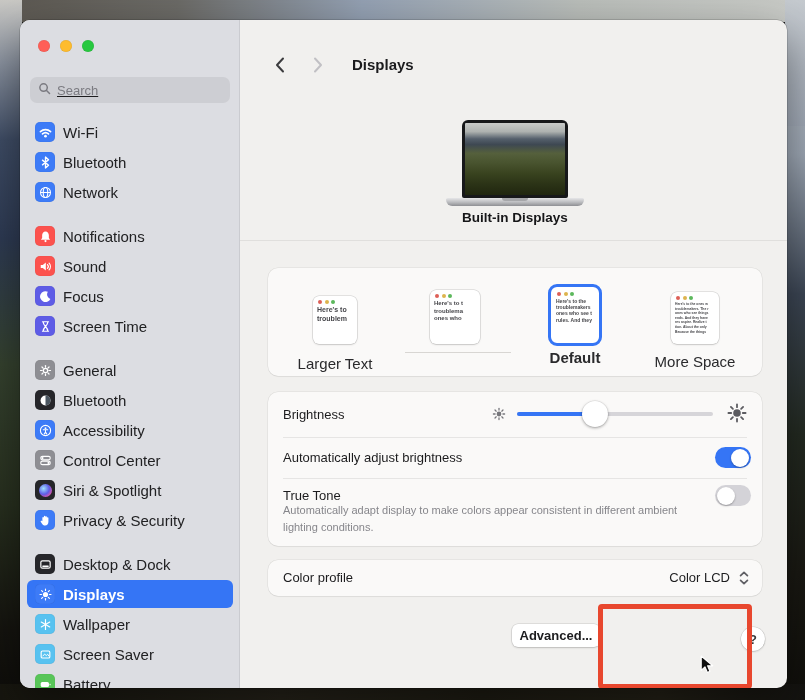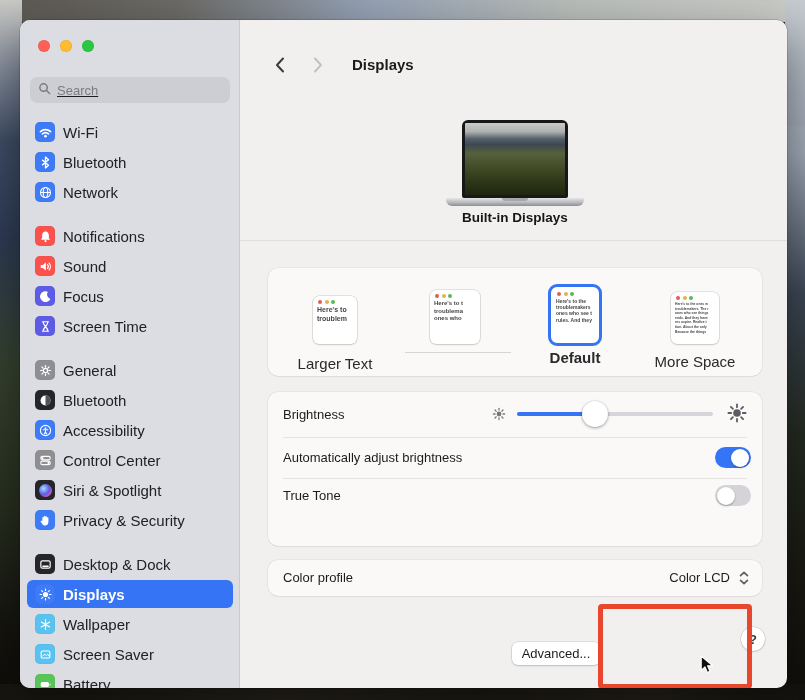--- a/index.html
+++ b/index.html
@@ -91,21 +91,21 @@
   .toggle.on .knob{left:16px;}
   .tt-desc{position:absolute;left:15px;top:110px;width:430px;font-size:11px;line-height:1.5;color:#86868b;}
 
   .card-profile{top:540px;height:36px;}
   .profile-value{position:absolute;right:32px;top:10px;font-size:13px;color:#1c1c1e;text-align:center;}
   .stepper{position:absolute;right:12px;top:10px;width:12px;height:16px;}
 
   .btn{position:absolute;height:23px;border-radius:6px;background:#fff;font-size:13px;color:#1c1c1e;
     display:flex;align-items:center;justify-content:center;
     box-shadow:0 0 0 .5px rgba(0,0,0,.15),0 1px 2px rgba(0,0,0,.15);box-sizing:border-box;}
-  .btn-advanced{left:272px;top:622px;width:88px;}
+  .btn-advanced{left:272px;top:604px;width:88px;font-weight:bold;}
   .btn-detect{left:370px;top:609px;width:120px;}
   .btn-help{left:501px;top:607px;width:24px;height:24px;border-radius:50%;font-size:13px;font-weight:600;color:#3a3a3c;}
 
   .annotation{position:absolute;left:358px;top:584px;width:144px;height:75px;border:5px solid #e8472e;border-radius:4px;}
   .cursor{position:absolute;left:460px;top:635px;}
 </style>
 </head>
 <body>
 
 <div class="stage">
@@ -453,20 +453,21 @@
         <div class="sep" style="top:45px"></div>
 
         <span class="row-label" style="top:58px">Automatically adjust brightness</span>
         <div class="toggle on" style="right:11px;top:55px">
             <div class="knob"></div>
           </div>
 
         <div class="sep" style="top:86px"></div>
 
         <span class="row-label" style="top:96px">True Tone</span>
+        <div class="tt-desc">Automatically adapt display to make colors appear consistent in different ambient lighting conditions.</div>
         <div class="toggle" style="right:11px;top:93px">
             <div class="knob"></div>
           </div>
       </div>
 
       <div class="card card-profile">
         <span class="row-label" style="top:10px">Color profile</span>
         <span class="profile-value">Color LCD</span>
         <div class="stepper">
           <svg width="12" height="16" viewBox="0 0 10 14">

